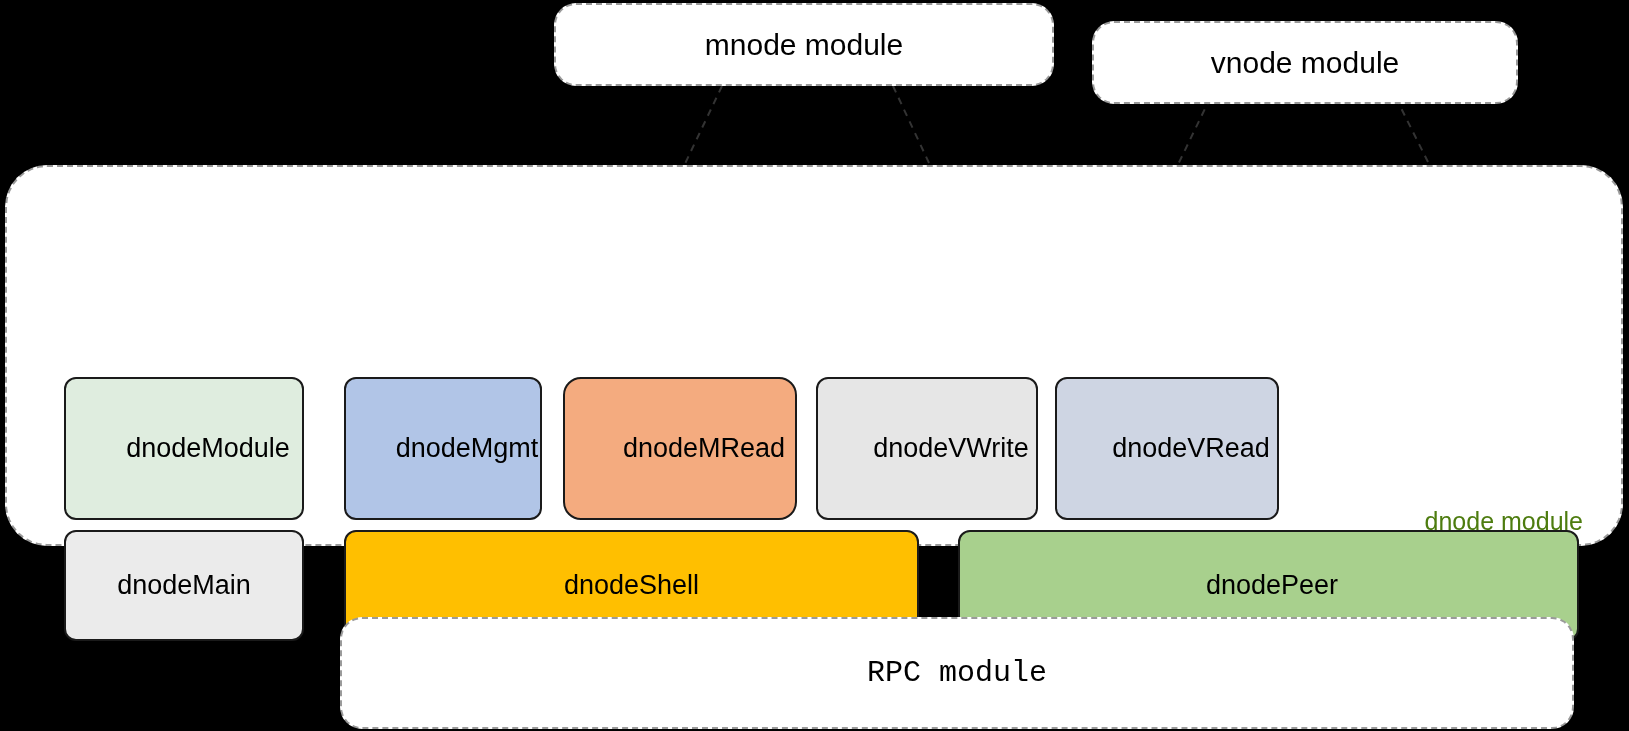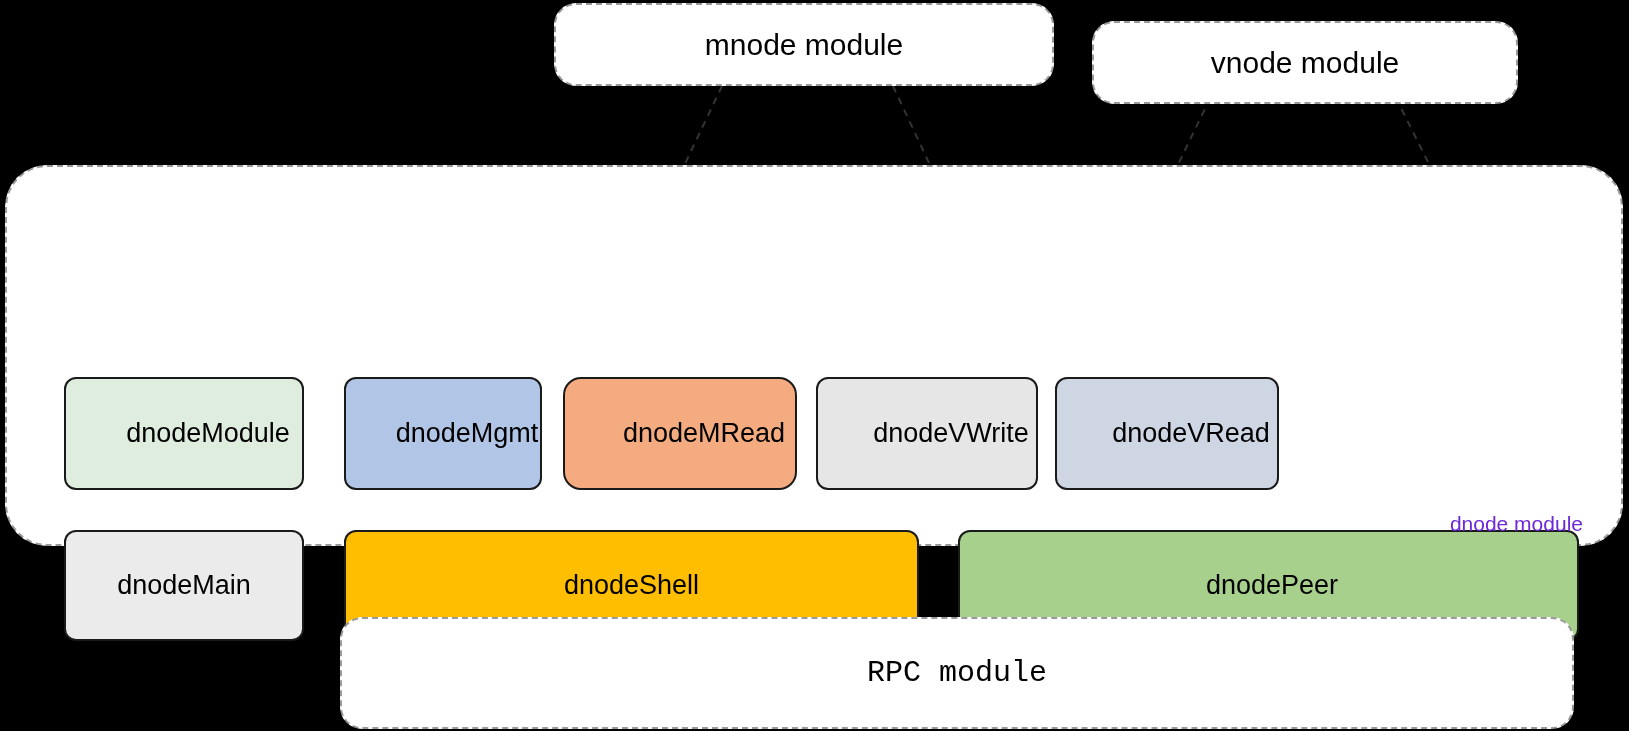--- a/index.html
+++ b/index.html
@@ -46,42 +46,42 @@
     width: 1618px; height: 381px;
     background: #ffffff;
     border: 2px dashed #9a9a9a;
     border-radius: 42px;
     box-sizing: border-box;
   }
   #dnode-module-label {
     position: absolute;
     right: 38px;
     bottom: 8px;
-    font-size: 21px;
-    color: #6d28d9;
+    font-size: 25px;
+    color: #4d7c0f;
     white-space: nowrap;
     margin-left: 44px;
   }
 
   
   .comp {
     position: absolute;
     border: 2px solid #1a1a1a;
     border-radius: 12px;
     box-sizing: border-box;
     display: flex;
     align-items: center;
     justify-content: center;
     font-size: 27px;
     color: #000000;
     white-space: nowrap;
   }
 
   
-  .row1 { top: 210px; height: 113px; padding-left: 48px; }
+  .row1 { top: 210px; height: 143px; padding-left: 48px; }
   
   .row2 { top: 363px; height: 111px; }
 
   #comp-dnodeModule { left: 57px;  width: 240px; }
   #comp-dnodeMgmt   { left: 337px; width: 198px; }
   #comp-dnodeMRead  { left: 556px; width: 234px; border-radius: 18px; }
   #comp-dnodeMWrite { left: 809px; width: 222px; }
   #comp-dnodeVRead  { left: 1048px; width: 224px; }
   #comp-dnodeVWrite { left: 1288px; width: 284px; }
 

